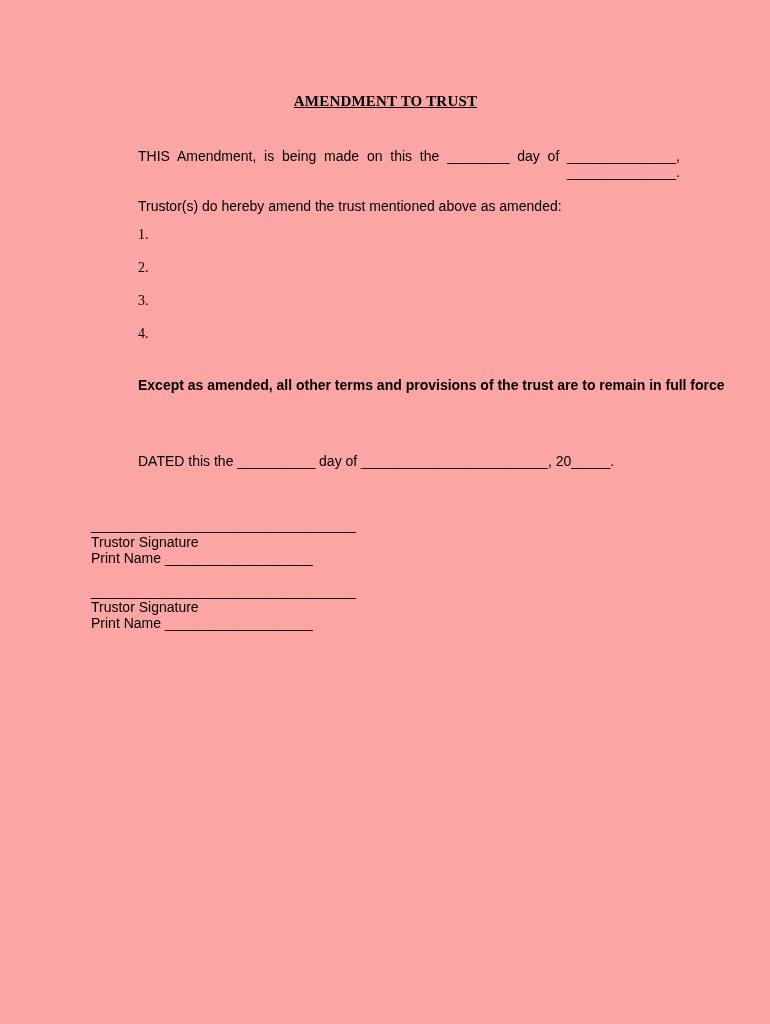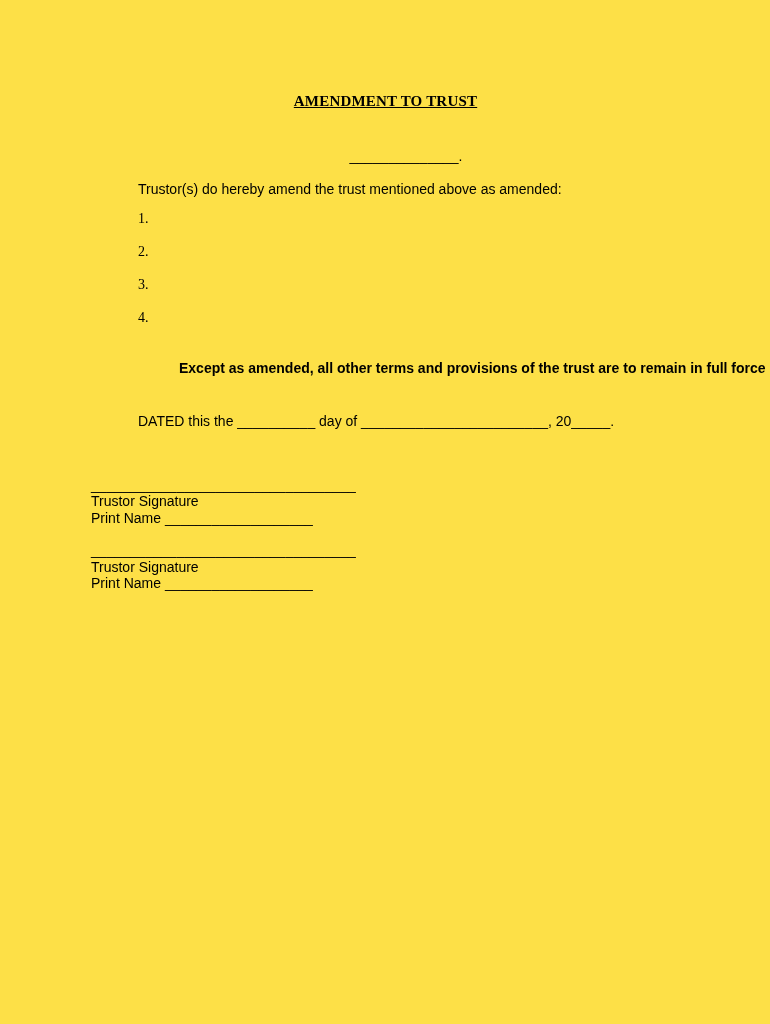--- a/index.html
+++ b/index.html
@@ -1,20 +1,20 @@
 <!DOCTYPE html>
 <html><head>
 <meta charset="utf-8">
 <style>
   html, body { margin: 0; padding: 0; background: #ffffff; }
   .page {
     position: relative;
     width: 770px;
     height: 1024px;
-    background: #fde047;
+    background: #fca5a5;
     color: #000000;
     overflow: hidden;
   }
   .content {
     position: absolute;
     left: 91px;
     top: 0;
     width: 589px;
     font-family: "Liberation Sans", sans-serif;
     font-size: 14px;
@@ -28,55 +28,56 @@
     font-size: 15px;
     line-height: 17px;
     text-decoration: underline;
     letter-spacing: 0.2px;
   }
   .intro { margin-top: 38px; }
   .jline {
     text-align: justify;
     text-align-last: justify;
   }
-  .lline { text-align: center; white-space: nowrap; margin-left: 41px; }
+  .lline { text-align: right; white-space: nowrap; }
   .first-indent { text-indent: 47px; }
   .amend-clause {
     margin-top: 17px;
     margin-left: 47px;
     white-space: nowrap;
   }
   .amend-list { margin: 0; padding: 0; }
   .list-item {
     font-family: "Liberation Serif", serif;
     margin-left: 47px;
     margin-top: 16.6px;
     white-space: nowrap;
   }
   .list-item.first { margin-top: 13px; }
   .closing { margin-top: 34px; font-weight: bold; }
   .dated-line {
-    margin-top: 36px;
+    margin-top: 60px;
     margin-left: 47px;
     white-space: nowrap;
   }
   .sig-block { }
   .sig-block.first { margin-top: 48px; }
   .sig-block.second { margin-top: 16px; }
   .sig-rule, .sig-label, .sig-print { white-space: nowrap; }
 </style>
 </head>
 <body>
 
 <div class="page">
   <div class="content">
 
     <div class="doc-title">AMENDMENT TO TRUST</div>
 
     <div class="intro">
+      <div class="jline first-indent">THIS Amendment, is being made on this the ________ day of ______________,</div>
       <div class="lline">______________.</div>
     </div>
 
     <div class="amend-clause">Trustor(s) do hereby amend the trust mentioned above as amended:</div>
 
     <div class="amend-list">
       <div class="list-item first">1.</div>
       <div class="list-item">2.</div>
       <div class="list-item">3.</div>
       <div class="list-item">4.</div>

